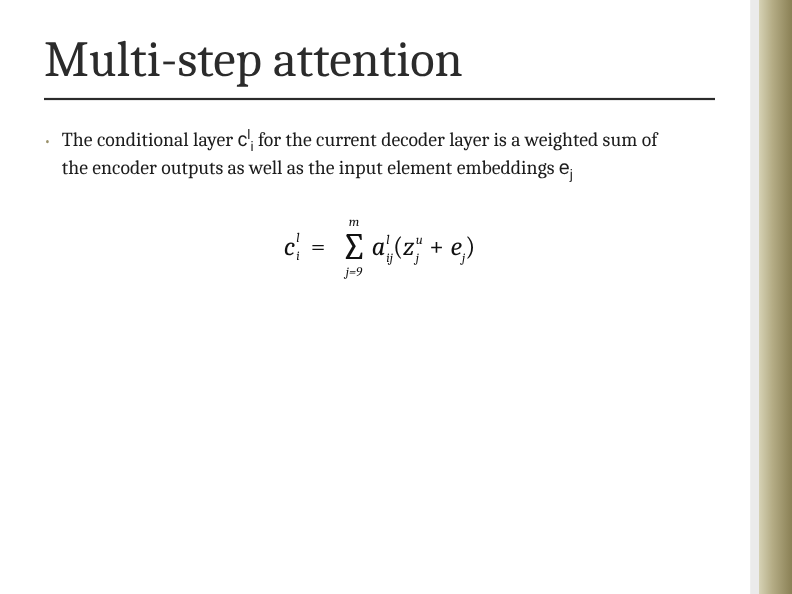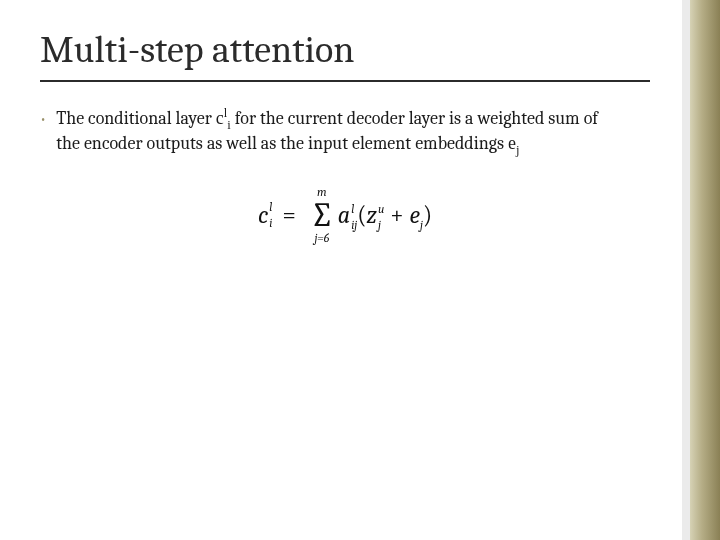--- a/index.html
+++ b/index.html
@@ -22,21 +22,21 @@
     width: 8px; height: 100%;
     background: rgba(0,0,0,0.08);
   }
   .slide {
     position: absolute;
     top: 0; left: 0;
     width: 690px; height: 540px;
     padding: 28px 40px 40px 40px;
   }
   .title {
-    font-size: 38px;
+    font-size: 46px;
     font-weight: 400;
     color: #2b2b2b;
     letter-spacing: 0px;
     border-bottom: 2px solid #2b2b2b;
     padding-bottom: 8px;
     margin-bottom: 24px;
   }
   .bullet-row {
     display: flex;
     align-items: flex-start;
@@ -49,21 +49,21 @@
     line-height: 24px;
     padding-top: 2px;
   }
   .bullet-text {
     font-size: 18px;
     line-height: 24px;
     color: #1c1c1c;
     max-width: 560px;
   }
   .math-var {
-    font-family: Liberation Serif, serif;
+    font-family: Liberation Sans, sans-serif;
     font-style: normal;
   }
   sub, sup {
     font-size: 0.7em;
     line-height: 0;
   }
   .formula-area {
     width: 100%;
     display: flex;
     justify-content: center;
@@ -134,21 +134,21 @@
           <span class="supsub">
             <span class="sup">l</span>
             <span class="sub">i</span>
           </span>
       </span>
       <span class="eq">=</span>
       <span class="rhs">
         <span class="sum-block">
           <span class="sum-top">m</span>
           <span class="sum-sigma">∑</span>
-          <span class="sum-bot">j=6</span>
+          <span class="sum-bot">j=9</span>
         </span>
         <span class="term">
           <span>a</span><span class="supsub">
               <span class="sup">l</span>
               <span class="sub">ij</span>
             </span>
         </span>
         <span>(</span>
         <span class="term">
           <span>z</span><span class="supsub">

